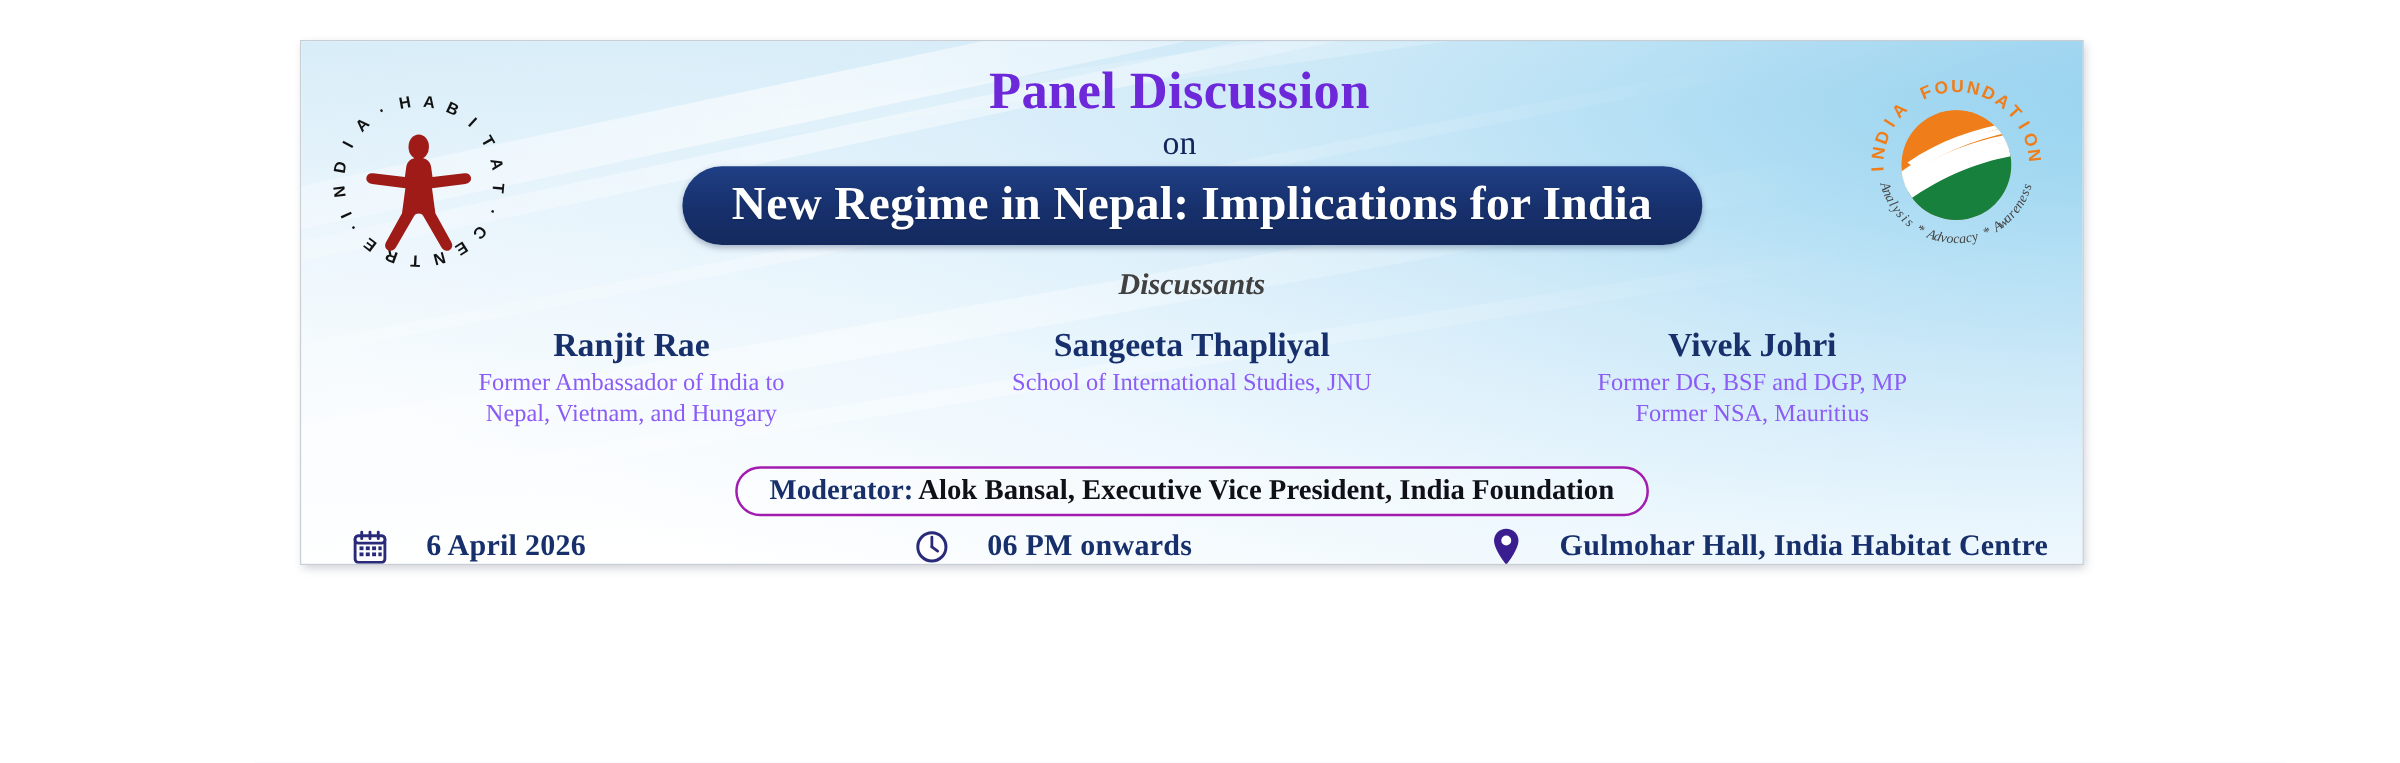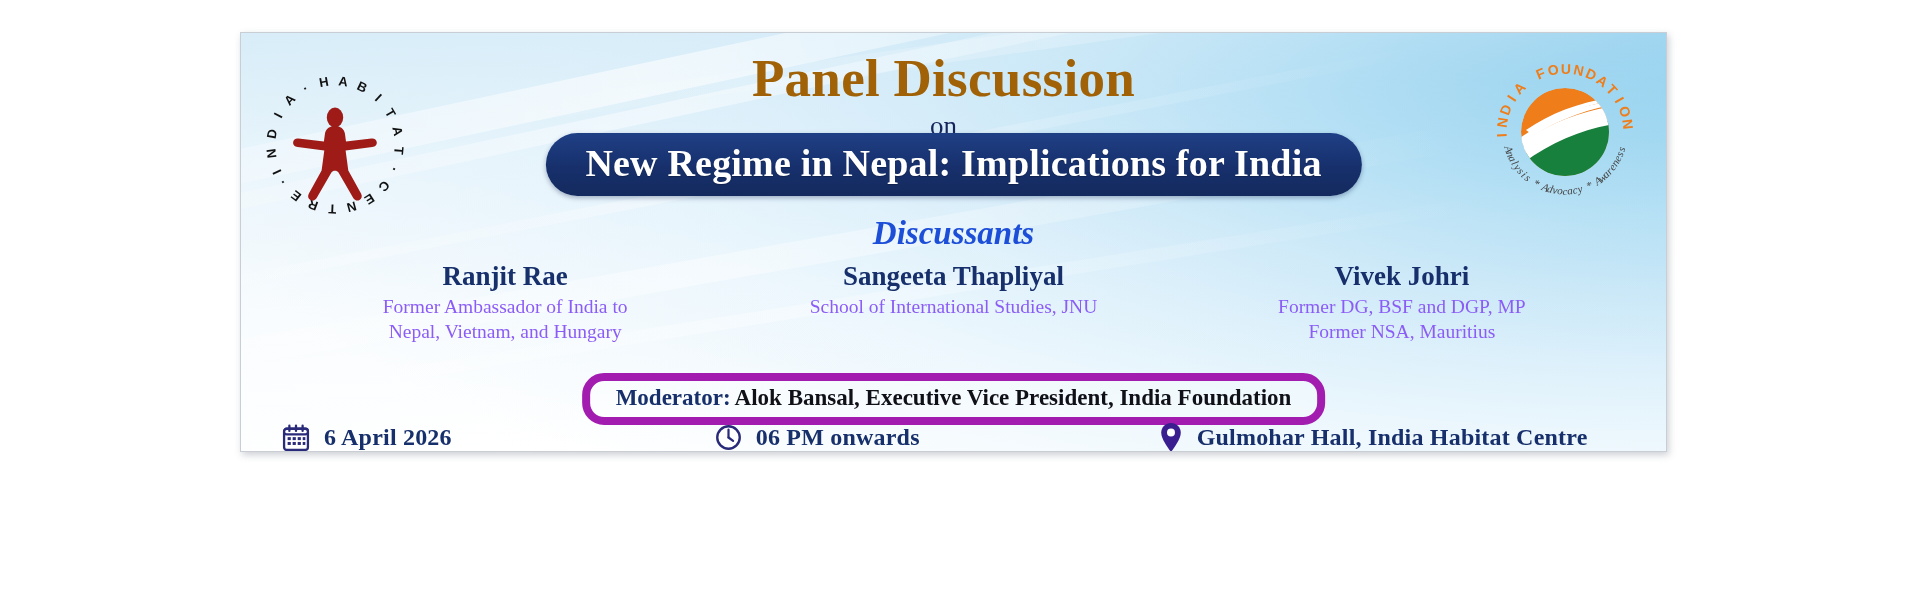--- a/index.html
+++ b/index.html
@@ -90,23 +90,23 @@
 
   
   .head-zone {
     position: absolute;
     left: 170px;
     right: 190px;
     top: 18px;
     text-align: center;
   }
   #panel-discussion {
-    font-size: 53px;
-    font-weight: bold;
-    color: #a16207;
+    font-size: 42px;
+    font-weight: bold;
+    color: #6d28d9;
     letter-spacing: .3px;
     line-height: 1.05;
     font-family: "Liberation Serif", "DejaVu Serif", serif;
   }
   #word-on {
     font-size: 27px;
     color: #17245c;
     line-height: 1.45;
     font-family: "Liberation Serif", "DejaVu Serif", serif;
   }
@@ -130,24 +130,24 @@
     letter-spacing: .2px;
     text-shadow: 0 1px 1px rgba(0,0,0,0.25);
   }
 
   
   #discussants-label {
     position: absolute;
     top: 182px;
     left: 0; right: 0;
     text-align: center;
-    font-size: 33px;
+    font-size: 24px;
     font-style: italic;
     font-weight: bold;
-    color: #1d4ed8;
+    color: #404040;
   }
   #discussant-row {
     position: absolute;
     top: 226px;
     left: 40px;
     right: 40px;
     display: flex;
     justify-content: space-between;
     align-items: flex-start;
   }
@@ -169,21 +169,21 @@
     line-height: 1.32;
     white-space: nowrap;
   }
 
   
   #moderator-pill {
     position: absolute;
     top: 340px;
     left: 50%;
     transform: translateX(-50%);
-    border: 8px solid #a21caf;
+    border: 2px solid #a21caf;
     border-radius: 22px;
     padding: 4px 26px 6px 26px;
     background: rgba(255,255,255,0.30);
     white-space: nowrap;
   }
   #moderator-pill .m-label {
     font-size: 23px;
     font-weight: bold;
     color: #17306c;
   }
@@ -198,21 +198,21 @@
     position: absolute;
     left: 22px;
     right: 22px;
     top: 388px;
     display: flex;
     align-items: center;
   }
   .meta-item {
     display: flex;
     align-items: center;
-    gap: 13px;
+    gap: 30px;
     white-space: nowrap;
   }
   .meta-item .m-txt {
     font-size: 24px;
     font-weight: bold;
     color: #17306c;
     letter-spacing: .2px;
   }
   #meta-date  { margin-left: 18px; }
   #meta-time  { margin-left: 262px; }

